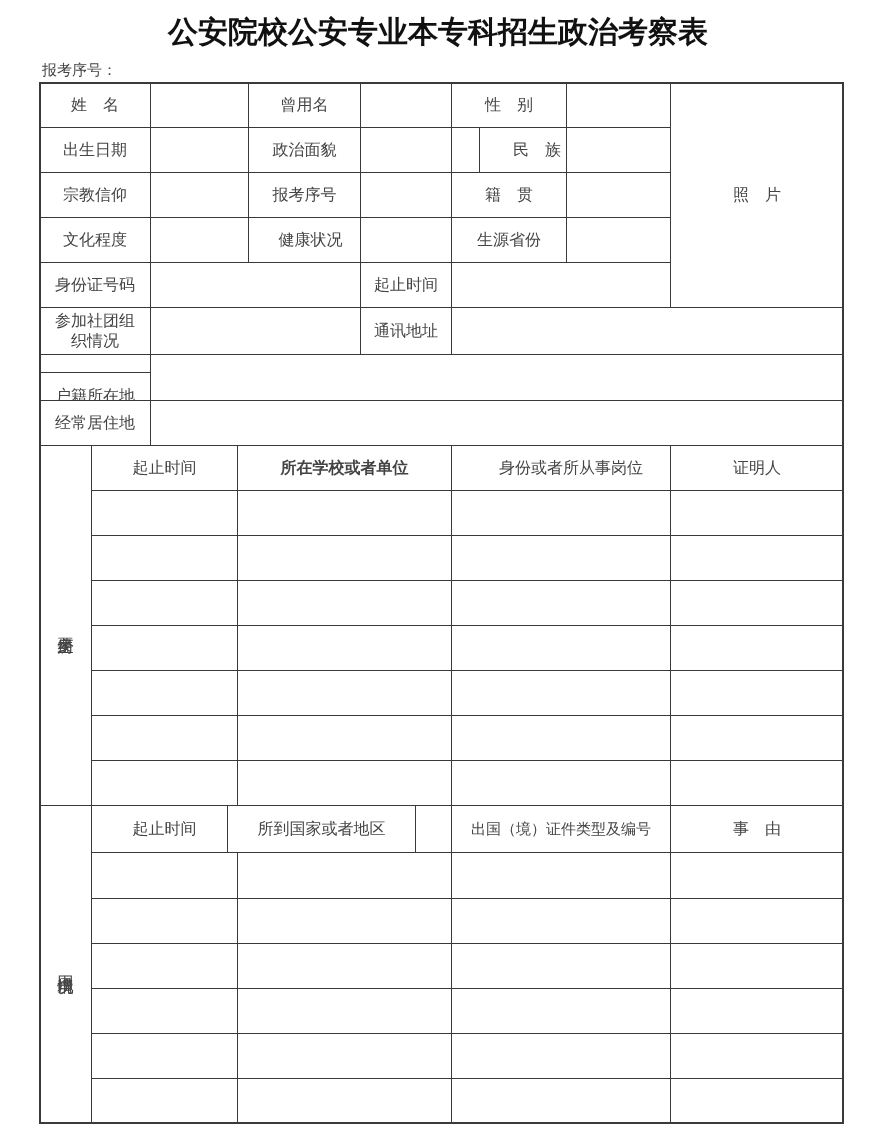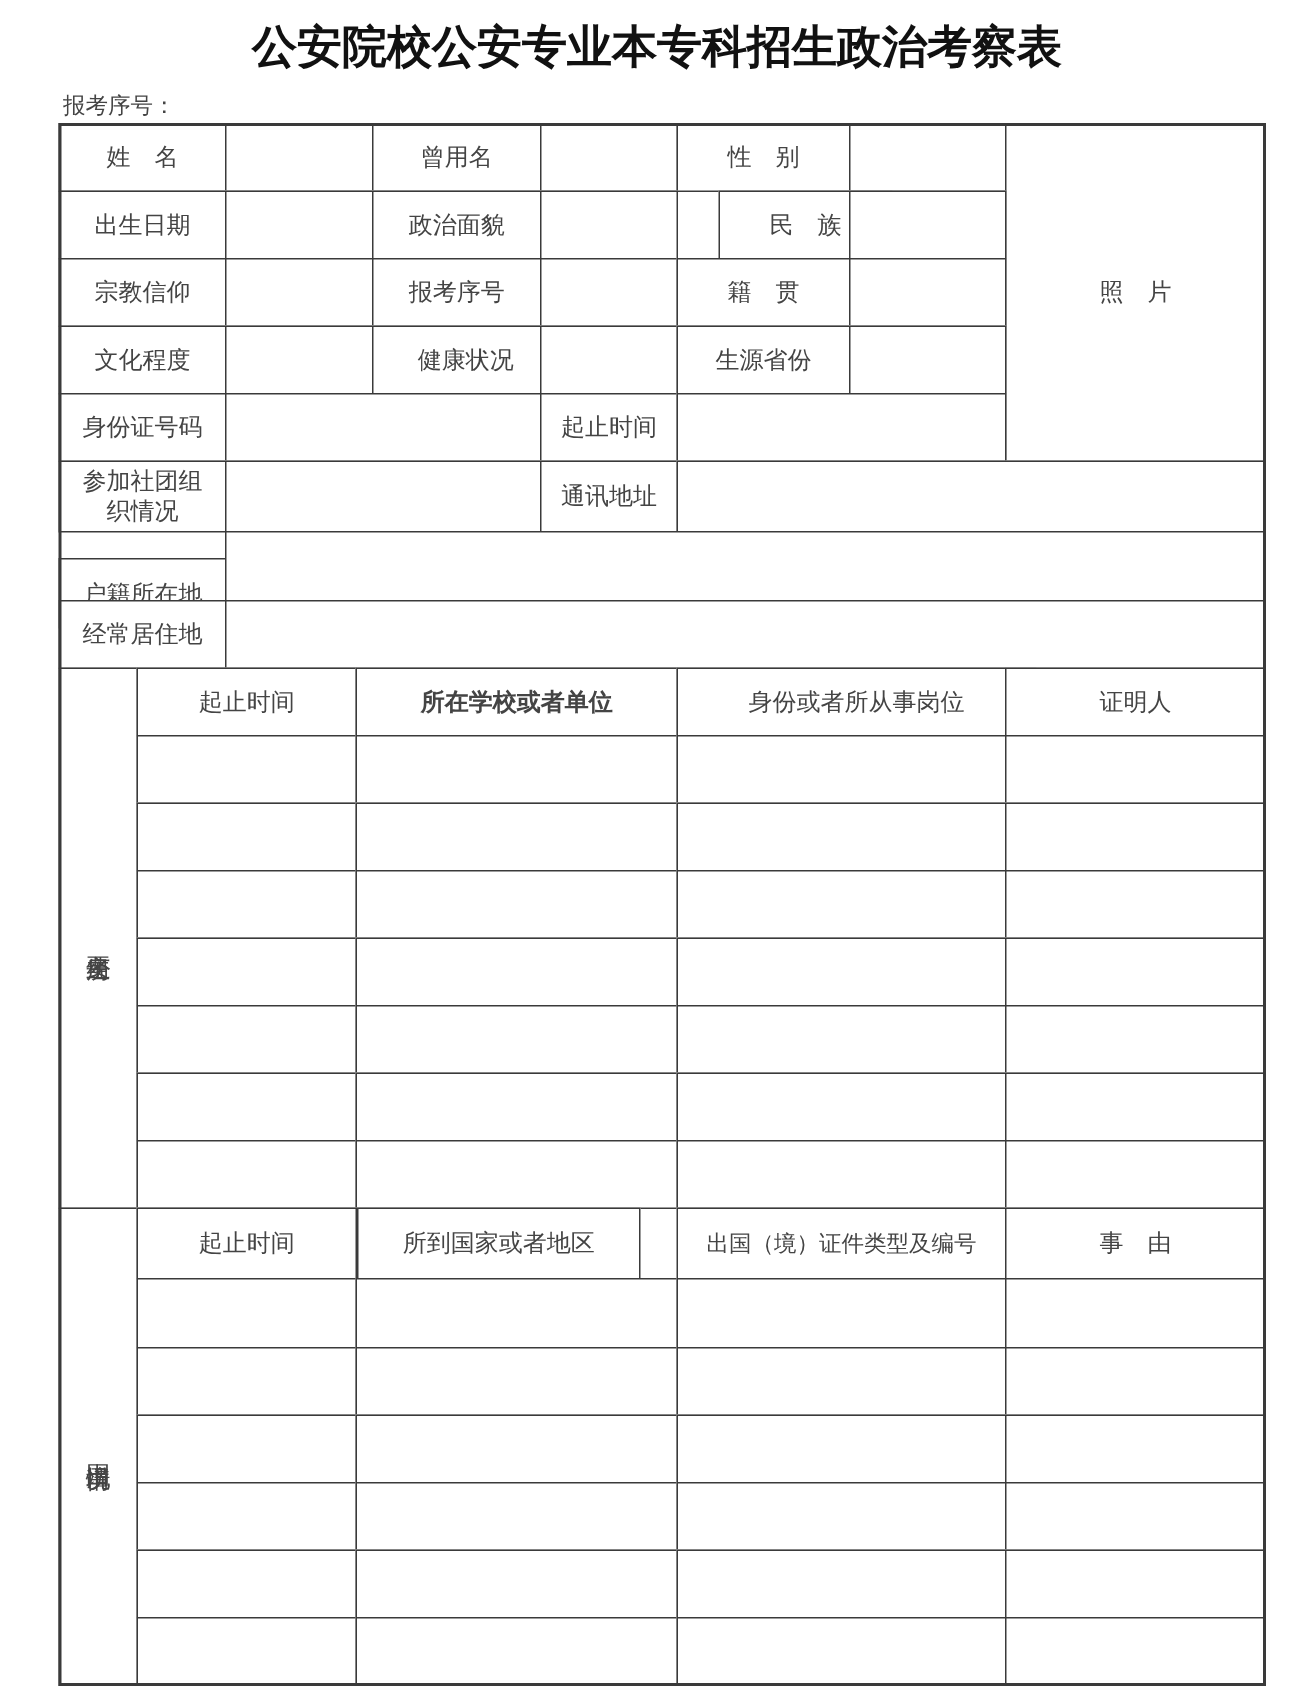--- a/index.html
+++ b/index.html
@@ -121,21 +121,21 @@
 <div class="cell input" style="left:237px;top:760px;width:215px;height:46px;"></div>
 <div class="cell input" style="left:451px;top:760px;width:220px;height:46px;"></div>
 <div class="cell input" style="left:670px;top:760px;width:174px;height:46px;"></div>
 </div>
 
 <div class="cell" style="left:39px;top:805px;width:53px;height:319px;">
   <span class="vert">出国境情况</span>
 </div>
 
 <div class="cell" style="left:91px;top:805px;width:147px;height:48px;">起止时间</div>
-<div class="cell" style="left:238px;top:805px;width:189px;height:48px;">所到国家或者地区</div>
+<div class="cell" style="left:227px;top:805px;width:189px;height:48px;">所到国家或者地区</div>
 <div class="cell" style="left:451px;top:805px;width:220px;height:48px;font-size:15px;">出国（境）证件类型及编号</div>
 <div class="cell" style="left:670px;top:805px;width:174px;height:48px;">事　由</div>
 
 <div>
 <div class="cell input" style="left:91px;top:852px;width:147px;height:47px;"></div>
 <div class="cell input" style="left:237px;top:852px;width:215px;height:47px;"></div>
 <div class="cell input" style="left:451px;top:852px;width:220px;height:47px;"></div>
 <div class="cell input" style="left:670px;top:852px;width:174px;height:47px;"></div>
 </div>
 <div>

